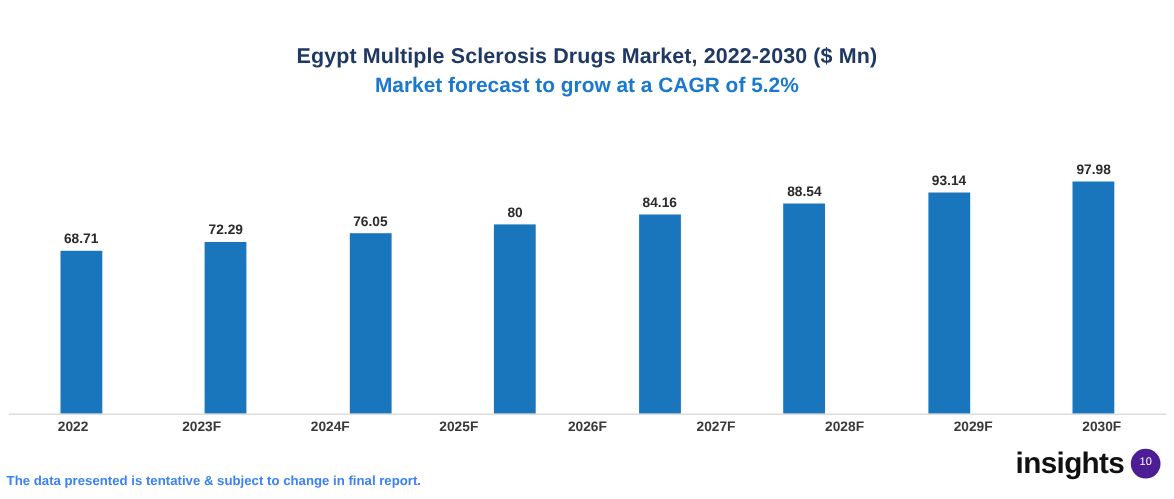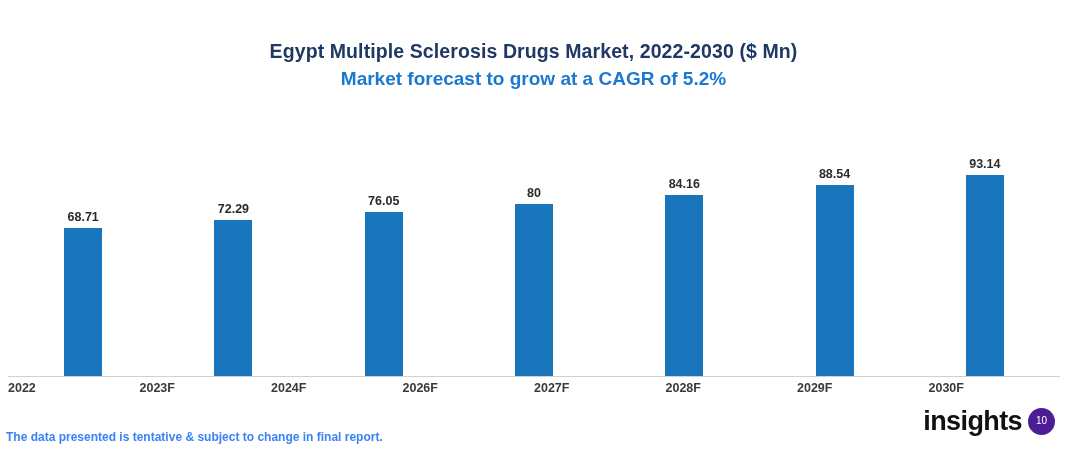--- a/index.html
+++ b/index.html
@@ -99,20 +99,21 @@
   .axis-labels {
     position: absolute;
     left: 8px;
     top: 379px;
     width: 1052px;
     display: flex;
     justify-content: space-between;
   }
   .axis-label {
     flex: 1 1 0;
+    text-align: center;
     font-size: 12.5px;
     font-weight: bold;
     color: #3a3a3a;
     line-height: 18px;
   }
 
   
   .footer-note {
     position: absolute;
     left: 6px;
@@ -185,28 +186,33 @@
           <div class="bar-rect" style="background: rgb(25, 118, 188); height: 181px;"></div>
         </div>
         <div class="bar-slot">
           <div class="bar-value">88.54</div>
           <div class="bar-rect" style="background: rgb(25, 118, 188); height: 191px;"></div>
         </div>
         <div class="bar-slot">
           <div class="bar-value">93.14</div>
           <div class="bar-rect" style="background: rgb(25, 118, 188); height: 201px;"></div>
         </div>
+        <div class="bar-slot">
+          <div class="bar-value">97.98</div>
+          <div class="bar-rect" style="background: rgb(25, 118, 188); height: 211px;"></div>
+        </div>
       </div>
   </div>
 
   <div class="axis-line"></div>
   <div class="axis-labels" id="axis-labels">
       <div class="axis-label">2022</div>
       <div class="axis-label">2023F</div>
       <div class="axis-label">2024F</div>
+      <div class="axis-label">2025F</div>
       <div class="axis-label">2026F</div>
       <div class="axis-label">2027F</div>
       <div class="axis-label">2028F</div>
       <div class="axis-label">2029F</div>
       <div class="axis-label">2030F</div>
     </div>
 
   <div class="footer-note">The data presented is tentative &amp; subject to change in final report.</div>
 
   <div class="logo">

